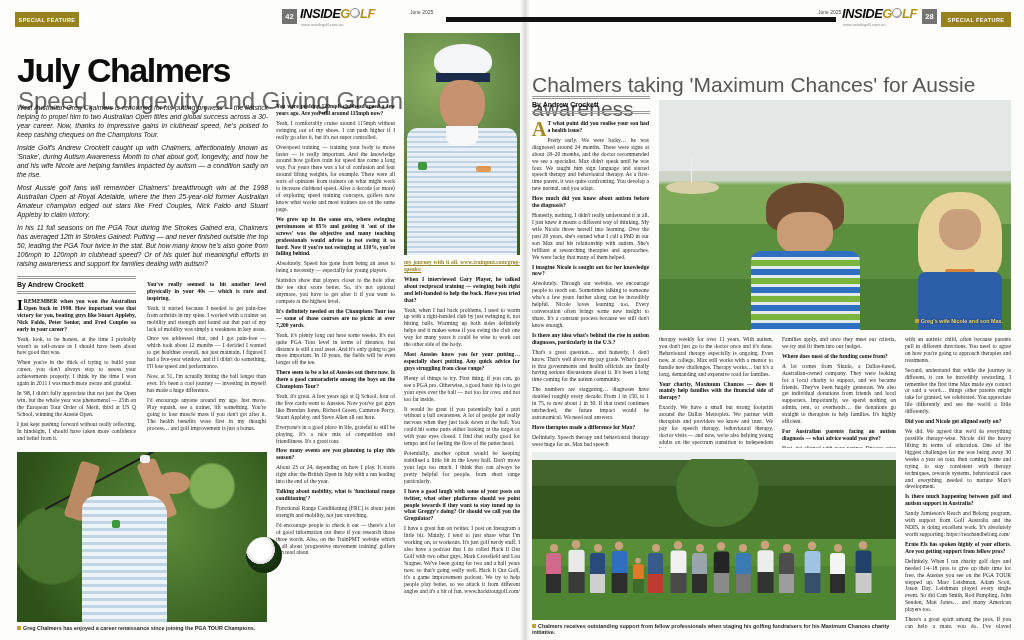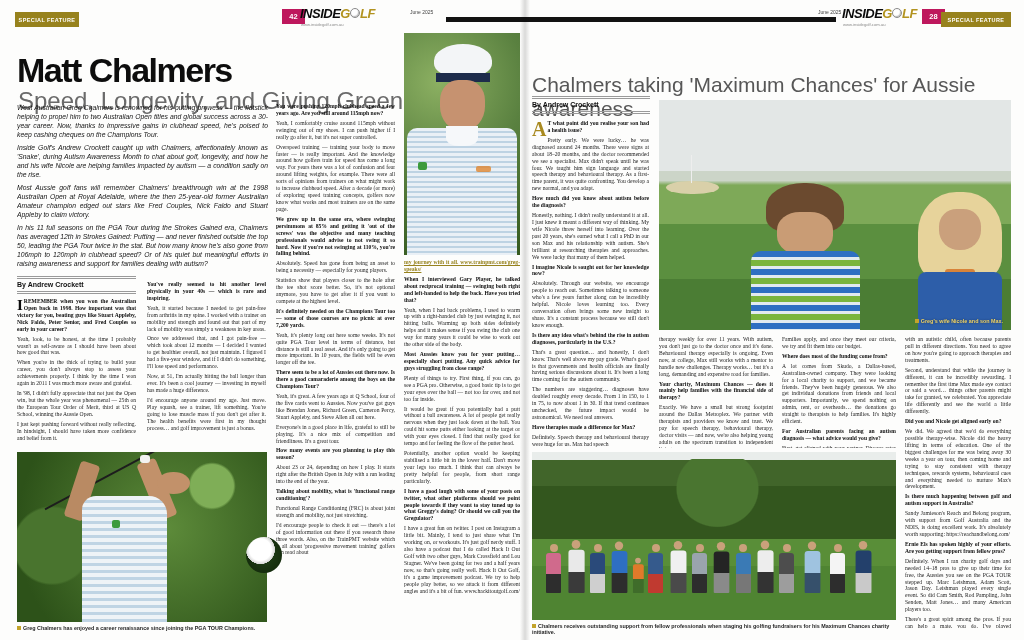--- a/index.html
+++ b/index.html
@@ -3,21 +3,21 @@
 <meta charset="utf-8">
 <style>
   html,body{margin:0;padding:0}
   body{width:1024px;height:640px;background:#fdfdfc;position:relative;overflow:hidden;
        font-family:"Liberation Serif",serif;color:#1a1a1a}
   
   .feature-box{position:absolute;top:12px;height:15px;background:#97821d;color:#fff;
     font:bold 5.5px "Liberation Sans",sans-serif;letter-spacing:.4px;
     display:flex;align-items:center;justify-content:center}
   .hbar{position:absolute;top:17px;left:446px;width:390px;height:5px;background:#121212}
-  .pagenum{position:absolute;top:9px;width:23px;height:15px;background:#be185d;color:#fff;
+  .pagenum{position:absolute;top:9px;width:15px;height:15px;background:#737373;color:#fff;
     font:bold 7.5px "Liberation Sans",sans-serif;display:flex;align-items:center;justify-content:center}
   .logo{position:absolute;top:6px;font:italic 800 13px "Liberation Sans",sans-serif;letter-spacing:-.5px;white-space:nowrap}
   .logo .in{color:#0b0b0b}
   .logo .gf{color:#b2931f}
   .logo .ball{display:inline-block;width:8px;height:8px;border-radius:50%;background:#fff;
     border:1px solid #8a8a8a;box-shadow:inset -1px -1px 1px #bbb;vertical-align:baseline}
   .hsite{position:absolute;font:4.2px "Liberation Sans",sans-serif;color:#8a8a8a}
   .hdate{position:absolute;font:5px "Liberation Sans",sans-serif;color:#444}
   
   .lp-title{position:absolute;left:17px;top:28px;font:800 34px "Liberation Sans",sans-serif;
@@ -111,21 +111,21 @@
 <div class="logo" style="left:300px"><span class="in">INSIDE</span><span class="gf">G</span><span class="ball"></span><span class="gf">LF</span></div>
 <div class="hdate" style="left:410px;top:9px">June 2025</div>
 <div class="hsite" style="left:301px;top:22px">www.insidegolf.com.au</div>
 <div class="hbar"></div>
 <div class="hdate" style="left:818px;top:9px">June 2025</div>
 <div class="logo" style="left:842px"><span class="in">INSIDE</span><span class="gf">G</span><span class="ball"></span><span class="gf">LF</span></div>
 <div class="hsite" style="left:843px;top:22px">www.insidegolf.com.au</div>
 <div class="pagenum" style="left:922px">28</div>
 <div class="feature-box" style="left:941px;width:70px">SPECIAL FEATURE</div>
 
-<h1 class="lp-title">Matt Chalmers</h1>
+<h1 class="lp-title">July Chalmers</h1>
 <h2 class="lp-sub">Speed, Longevity, and Giving Green</h2>
 
 <div class="lp-intro">
   <p>West Australian Greg Chalmers is renowned for his putting prowess — the flatstick helping to propel him to two Australian Open titles and global success across a 30-year career. Now, thanks to impressive gains in clubhead speed, he's poised to keep cashing cheques on the Champions Tour.</p>
   <p>Inside Golf's Andrew Crockett caught up with Chalmers, affectionately known as 'Snake', during Autism Awareness Month to chat about golf, longevity, and how he and his wife Nicole are helping families impacted by autism — a condition sadly on the rise.</p>
   <p>Most Aussie golf fans will remember Chalmers' breakthrough win at the 1998 Australian Open at Royal Adelaide, where the then 25-year-old former Australian Amateur champion edged out stars like Fred Couples, Nick Faldo and Stuart Appleby to claim victory.</p>
   <p>In his 11 full seasons on the PGA Tour during the Strokes Gained era, Chalmers has averaged 12th in Strokes Gained: Putting — and never finished outside the top 50, leading the PGA Tour twice in the stat. But how many know he's also gone from 106mph to 120mph in clubhead speed? Or of his quiet but meaningful efforts in raising awareness and support for families dealing with autism?</p>
 </div>
 
 <div class="byline lp-byline">By Andrew Crockett</div>

